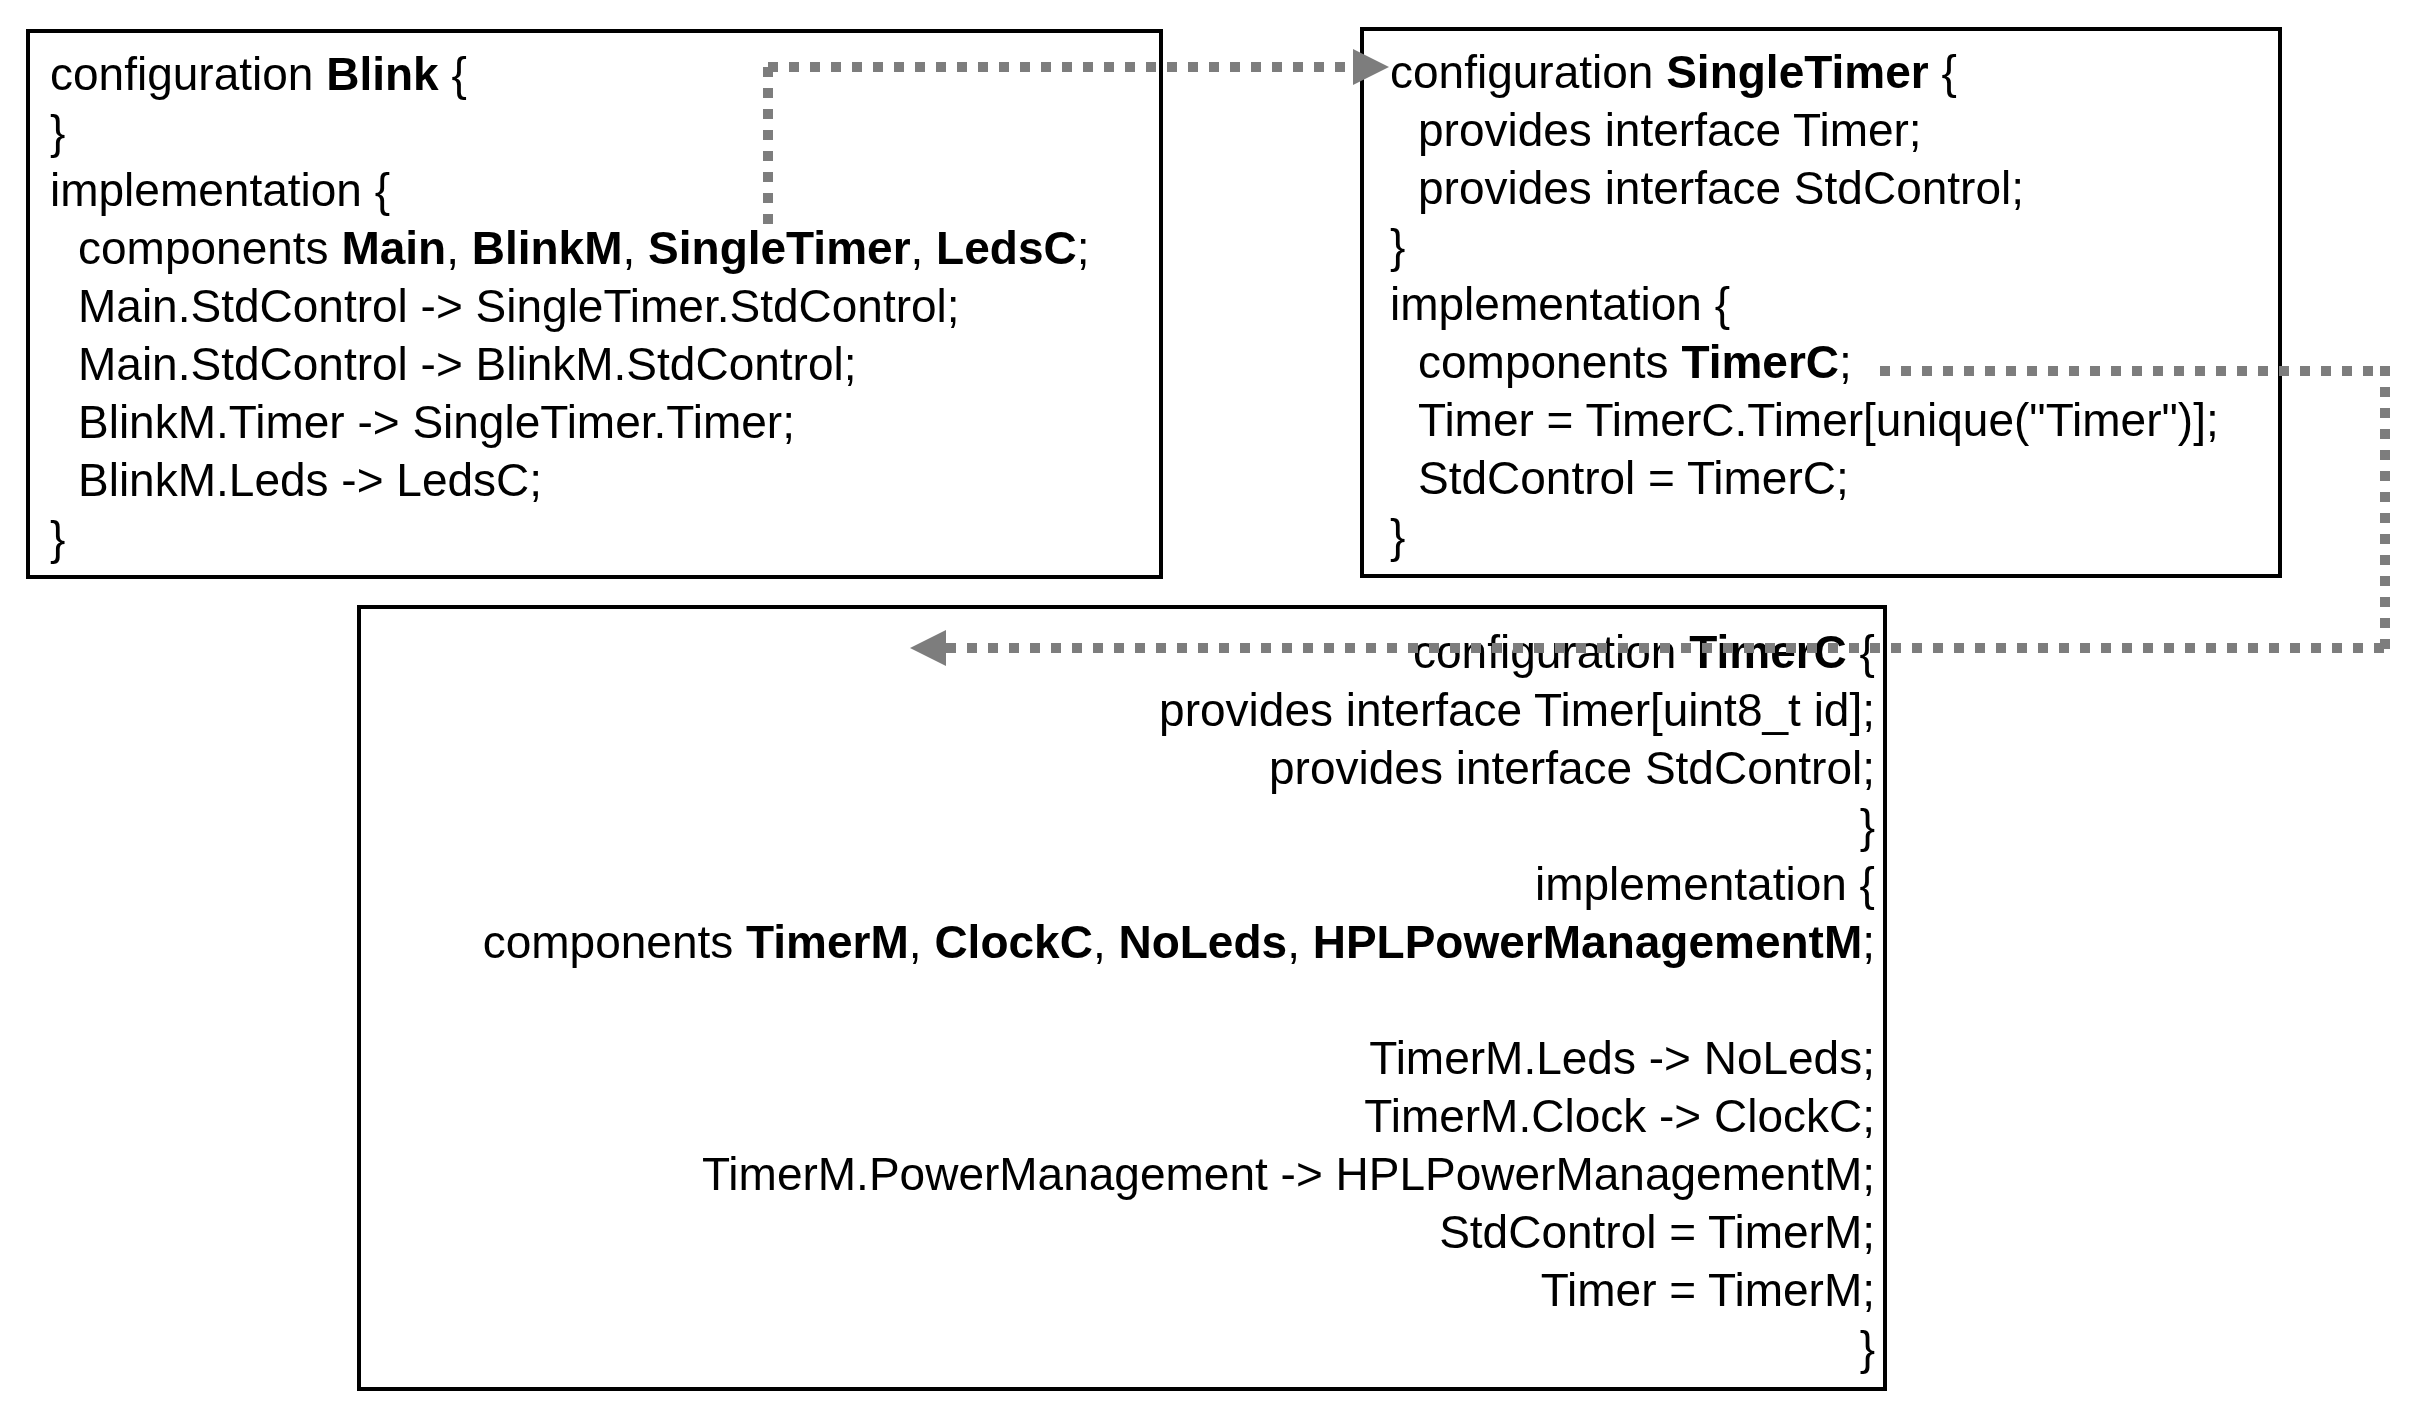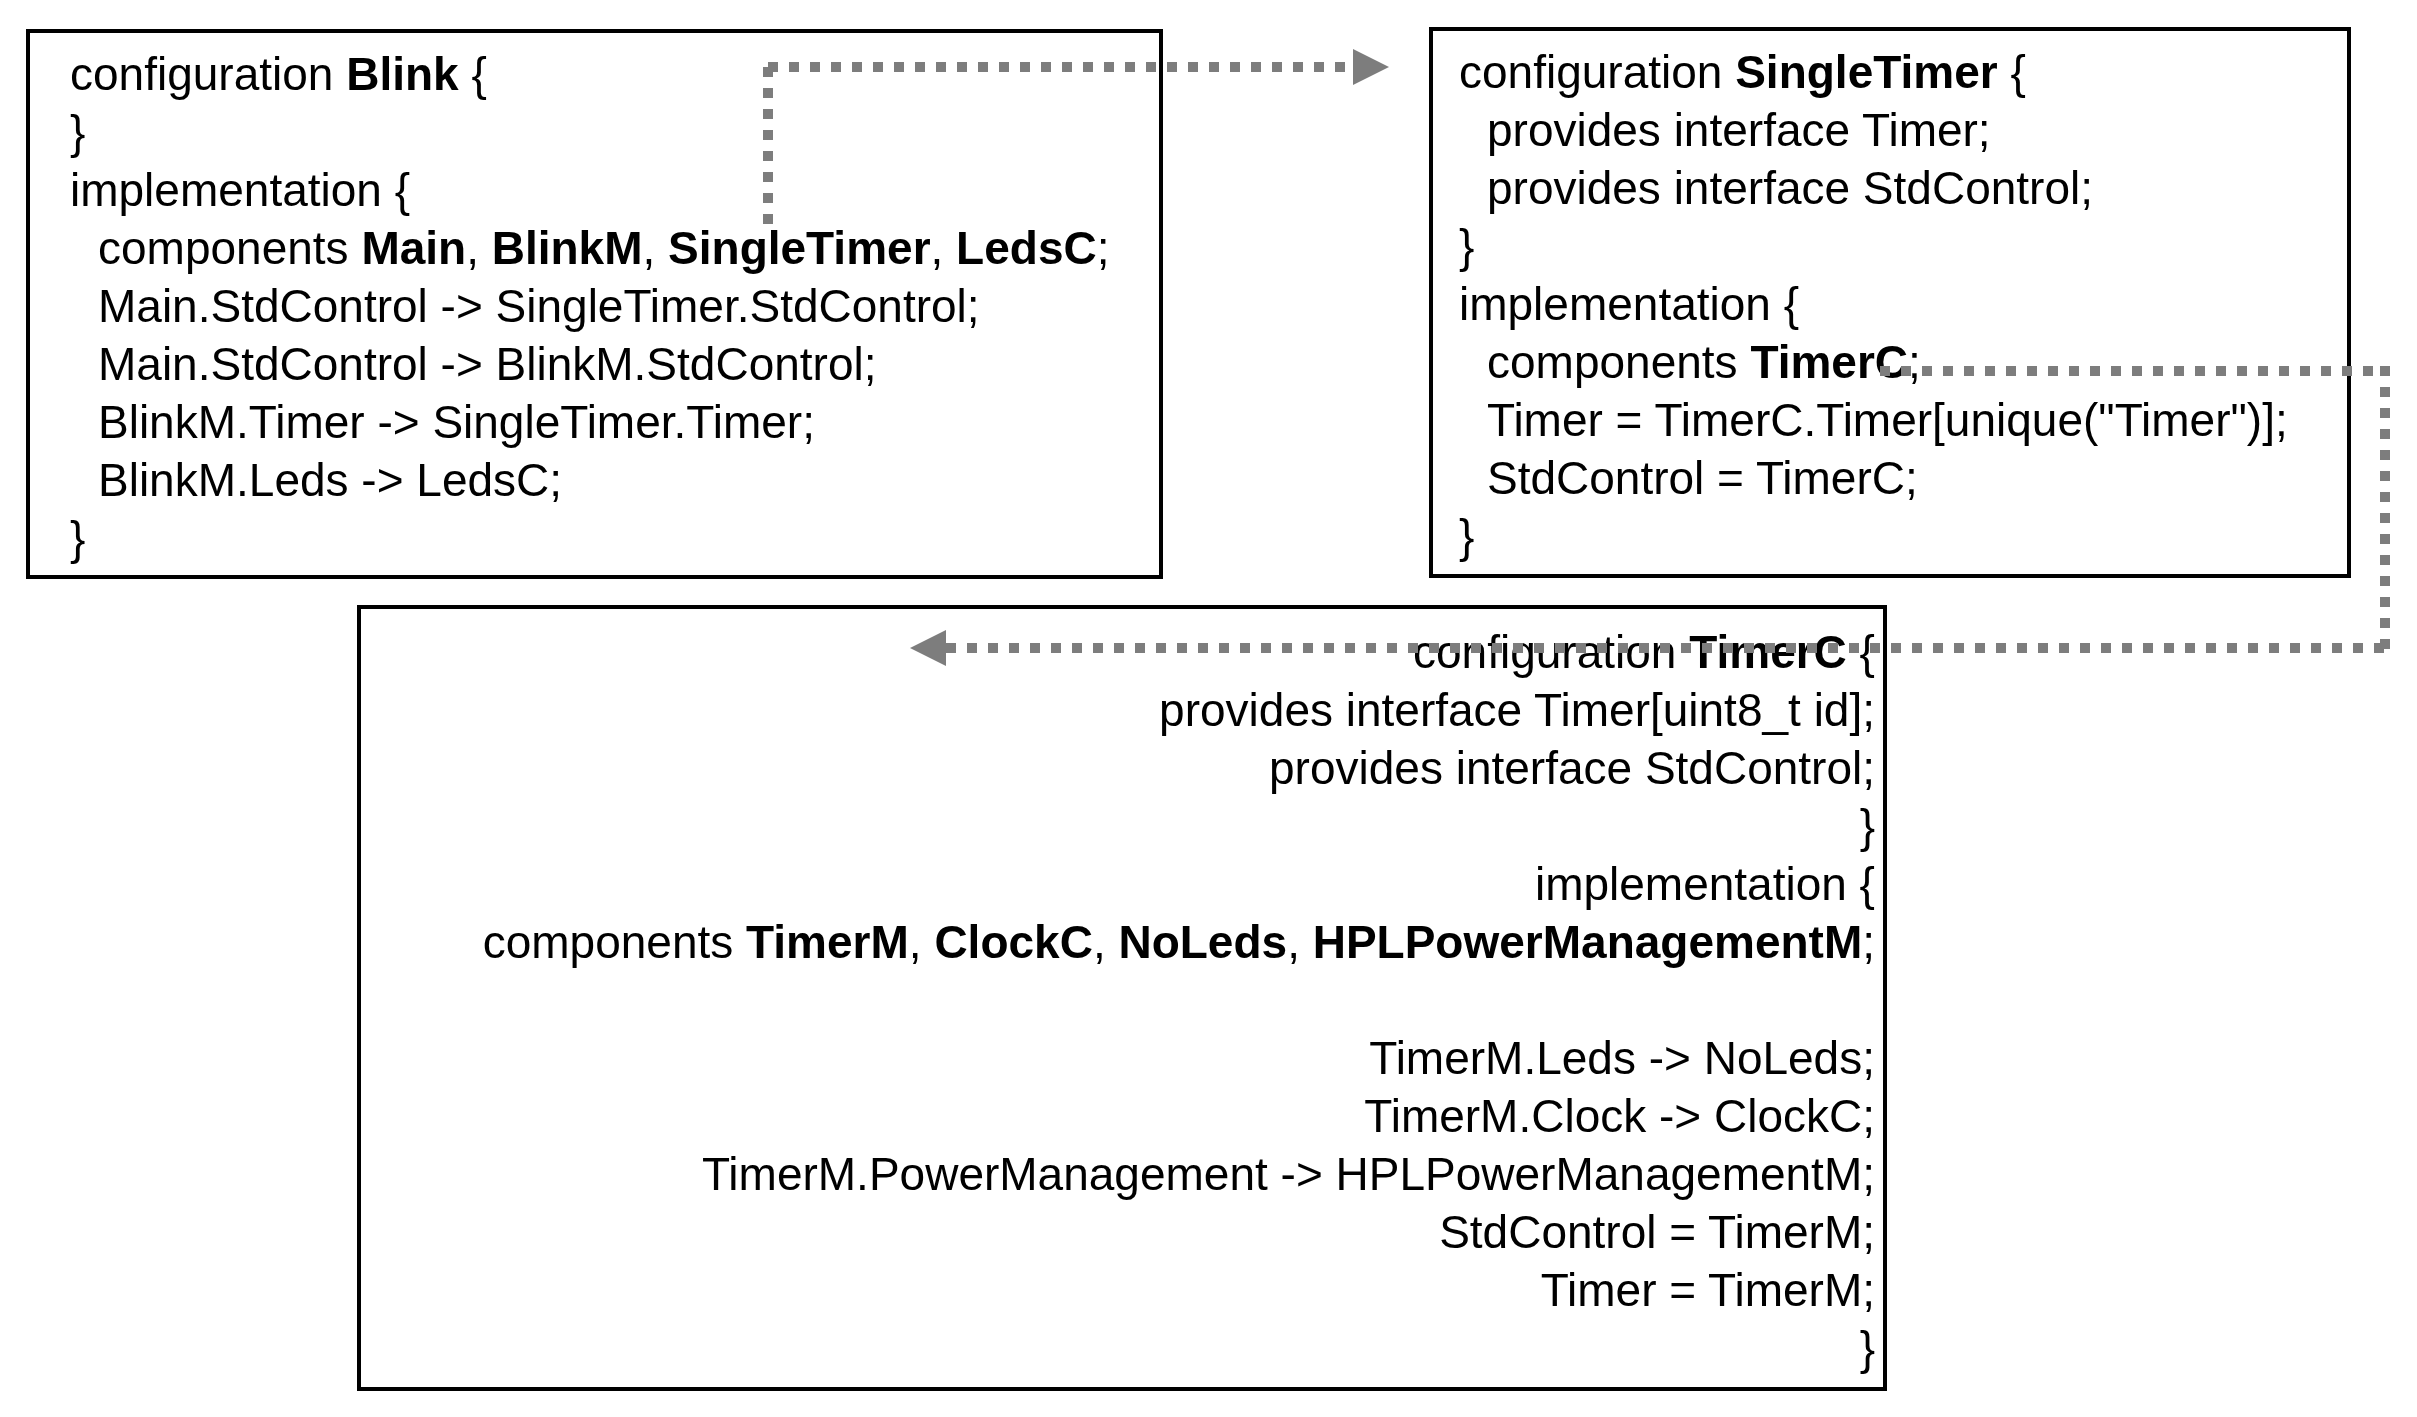--- a/index.html
+++ b/index.html
@@ -23,22 +23,22 @@
   }
   .code{
     font-size:46px;
     line-height:58px;
     white-space:pre;
   }
   .code-line{height:58px;}
   .code-line.indent{padding-left:28px;}
   .code-line .b{font-weight:700;}
 
-  #box-blink{left:26px;top:29px;width:1137px;height:550px;padding:12px 8px 0 40px;}
-  #box-singletimer{left:1429px;top:27px;width:922px;height:551px;padding:12px 8px 0 26px;}
+  #box-blink{left:26px;top:29px;width:1137px;height:550px;padding:12px 8px 0 20px;}
+  #box-singletimer{left:1360px;top:27px;width:922px;height:551px;padding:12px 8px 0 26px;}
   #box-timerc{left:357px;top:605px;width:1530px;height:786px;padding:14px 8px 0 30px;text-align:right;}
 
   
   .dotline{position:absolute;z-index:5;}
   .dotline.h{height:10px;background:repeating-linear-gradient(90deg,var(--dot-color) 0 10px,transparent 10px 21px);}
   .dotline.v{width:10px;background:repeating-linear-gradient(180deg,var(--dot-color) 0 10px,transparent 10px 21px);}
 
   #c1-v{left:763px;top:67px;height:158px;}
   #c1-h{left:768px;top:62px;width:585px;}
   #c2-h-top{left:1880px;top:366px;width:510px;}

